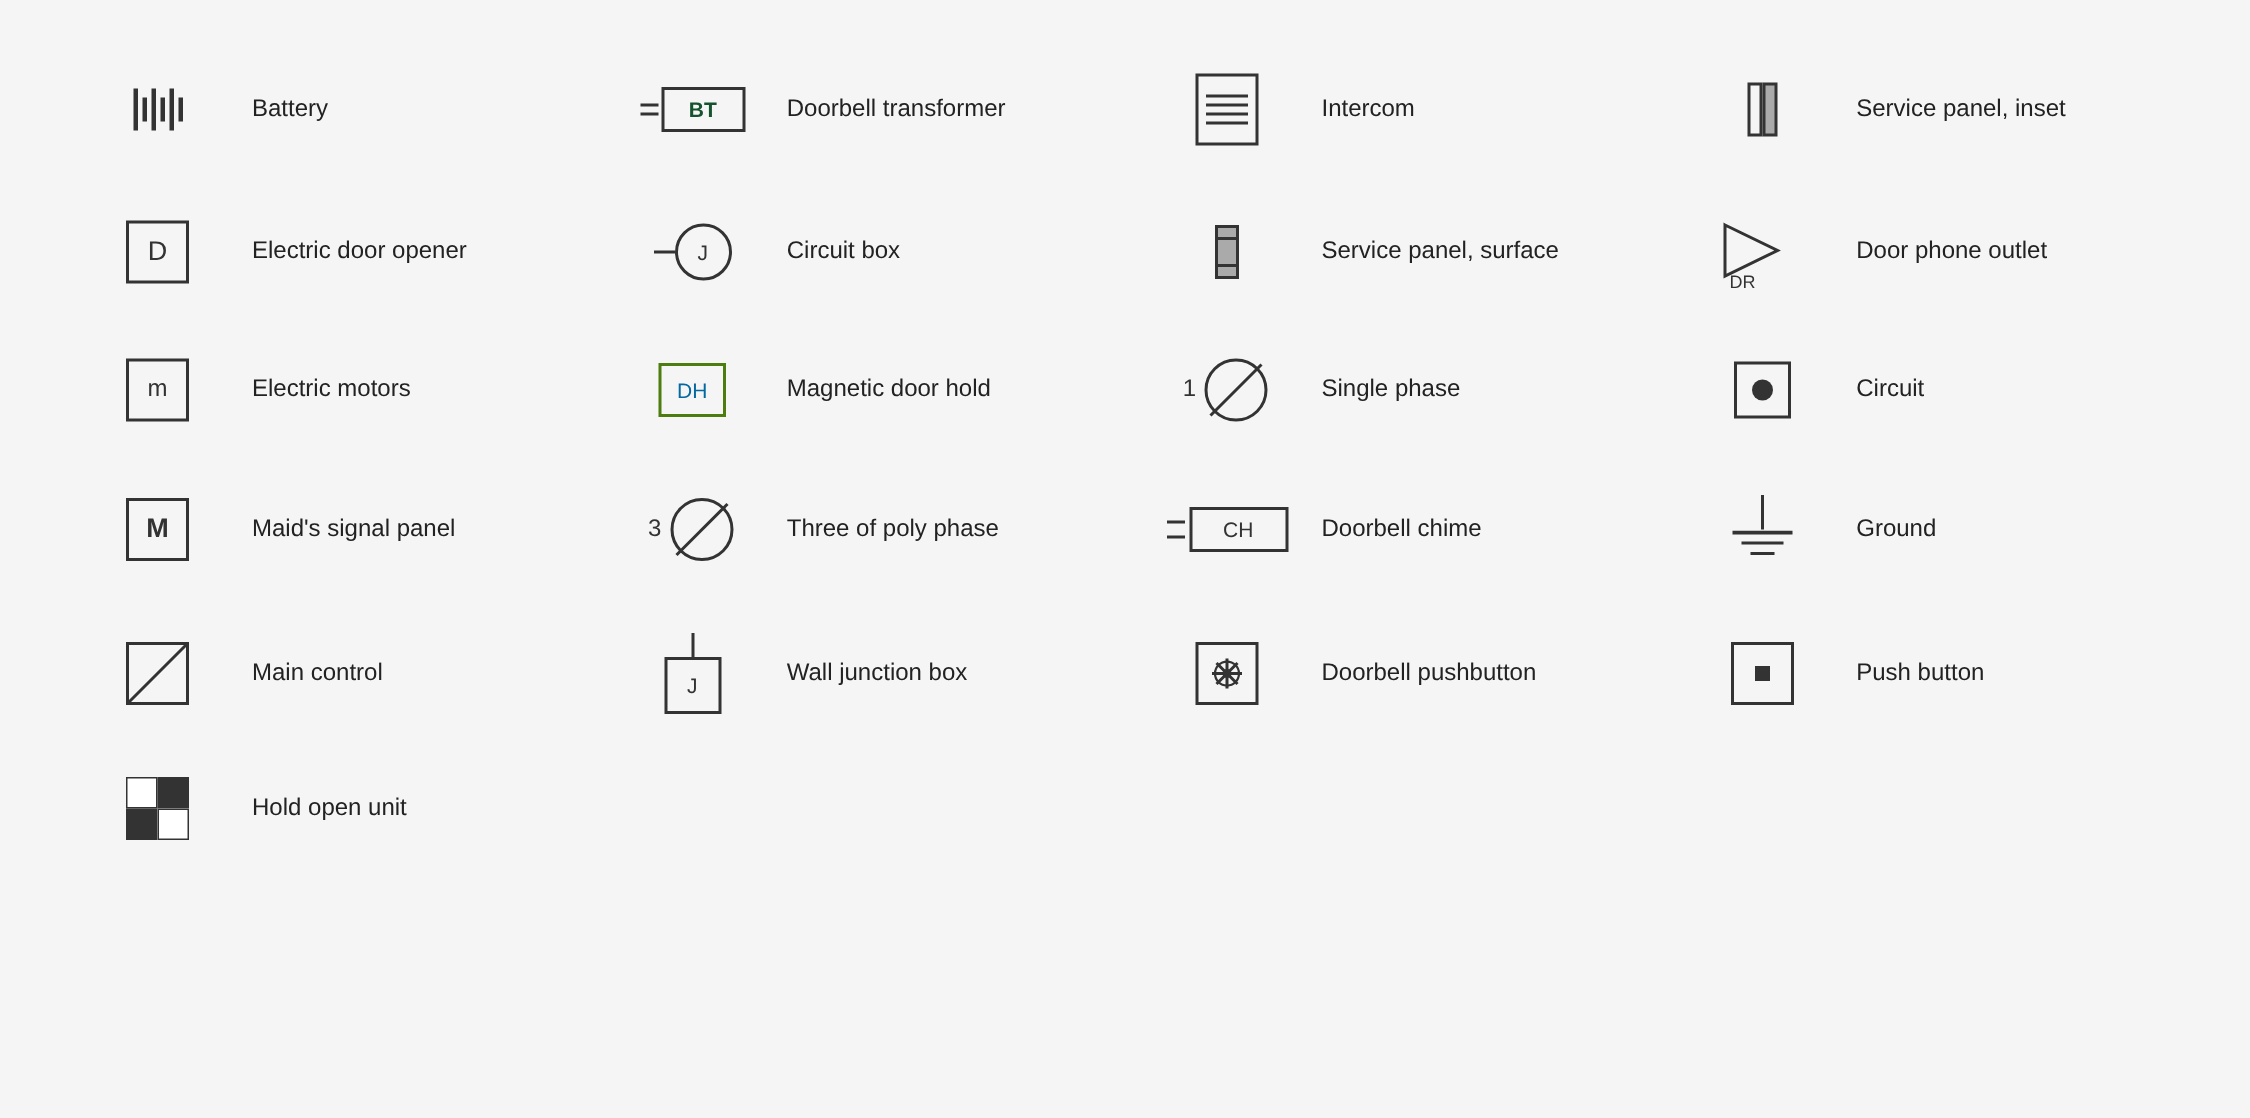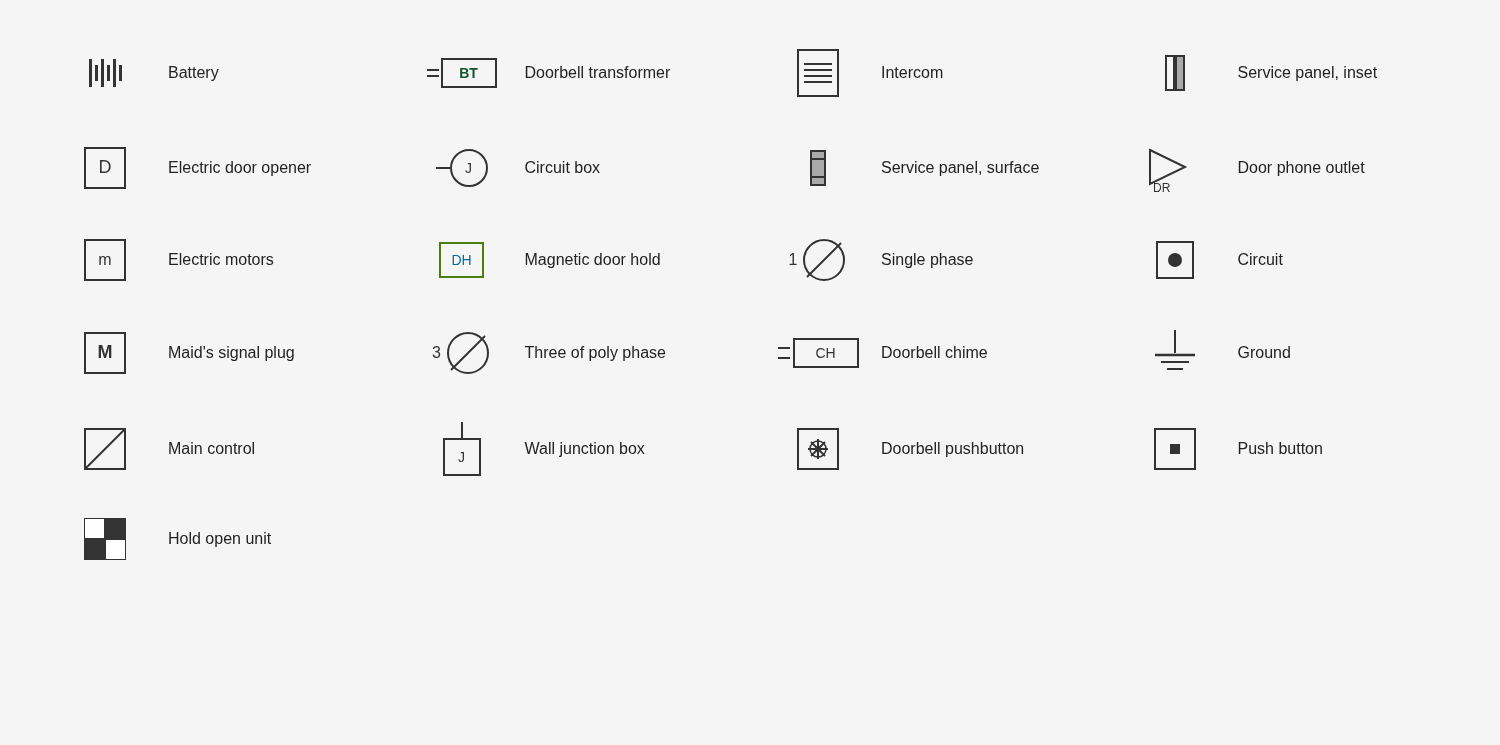--- a/index.html
+++ b/index.html
@@ -311,21 +311,21 @@
         </div>
       </div>
       <span class="symbol-label">Circuit</span>
     </div>
 
 
     <div class="symbol-item">
       <div class="symbol-icon">
         <div class="big-m-box">M</div>
       </div>
-      <span class="symbol-label">Maid's signal plug</span>
+      <span class="symbol-label">Maid's signal panel</span>
     </div>
 
     <div class="symbol-item">
       <div class="symbol-icon">
         <div style="position:relative;display:flex;align-items:center;">
           <span style="font-size:16px;color:#333;margin-right:4px;">3</span>
           <svg width="46" height="46" viewBox="0 0 46 46">
             <circle cx="23" cy="23" r="20" fill="none" stroke="#333" stroke-width="2"></circle>
             <line x1="6" y1="40" x2="40" y2="6" stroke="#333" stroke-width="2"></line>
           </svg>

